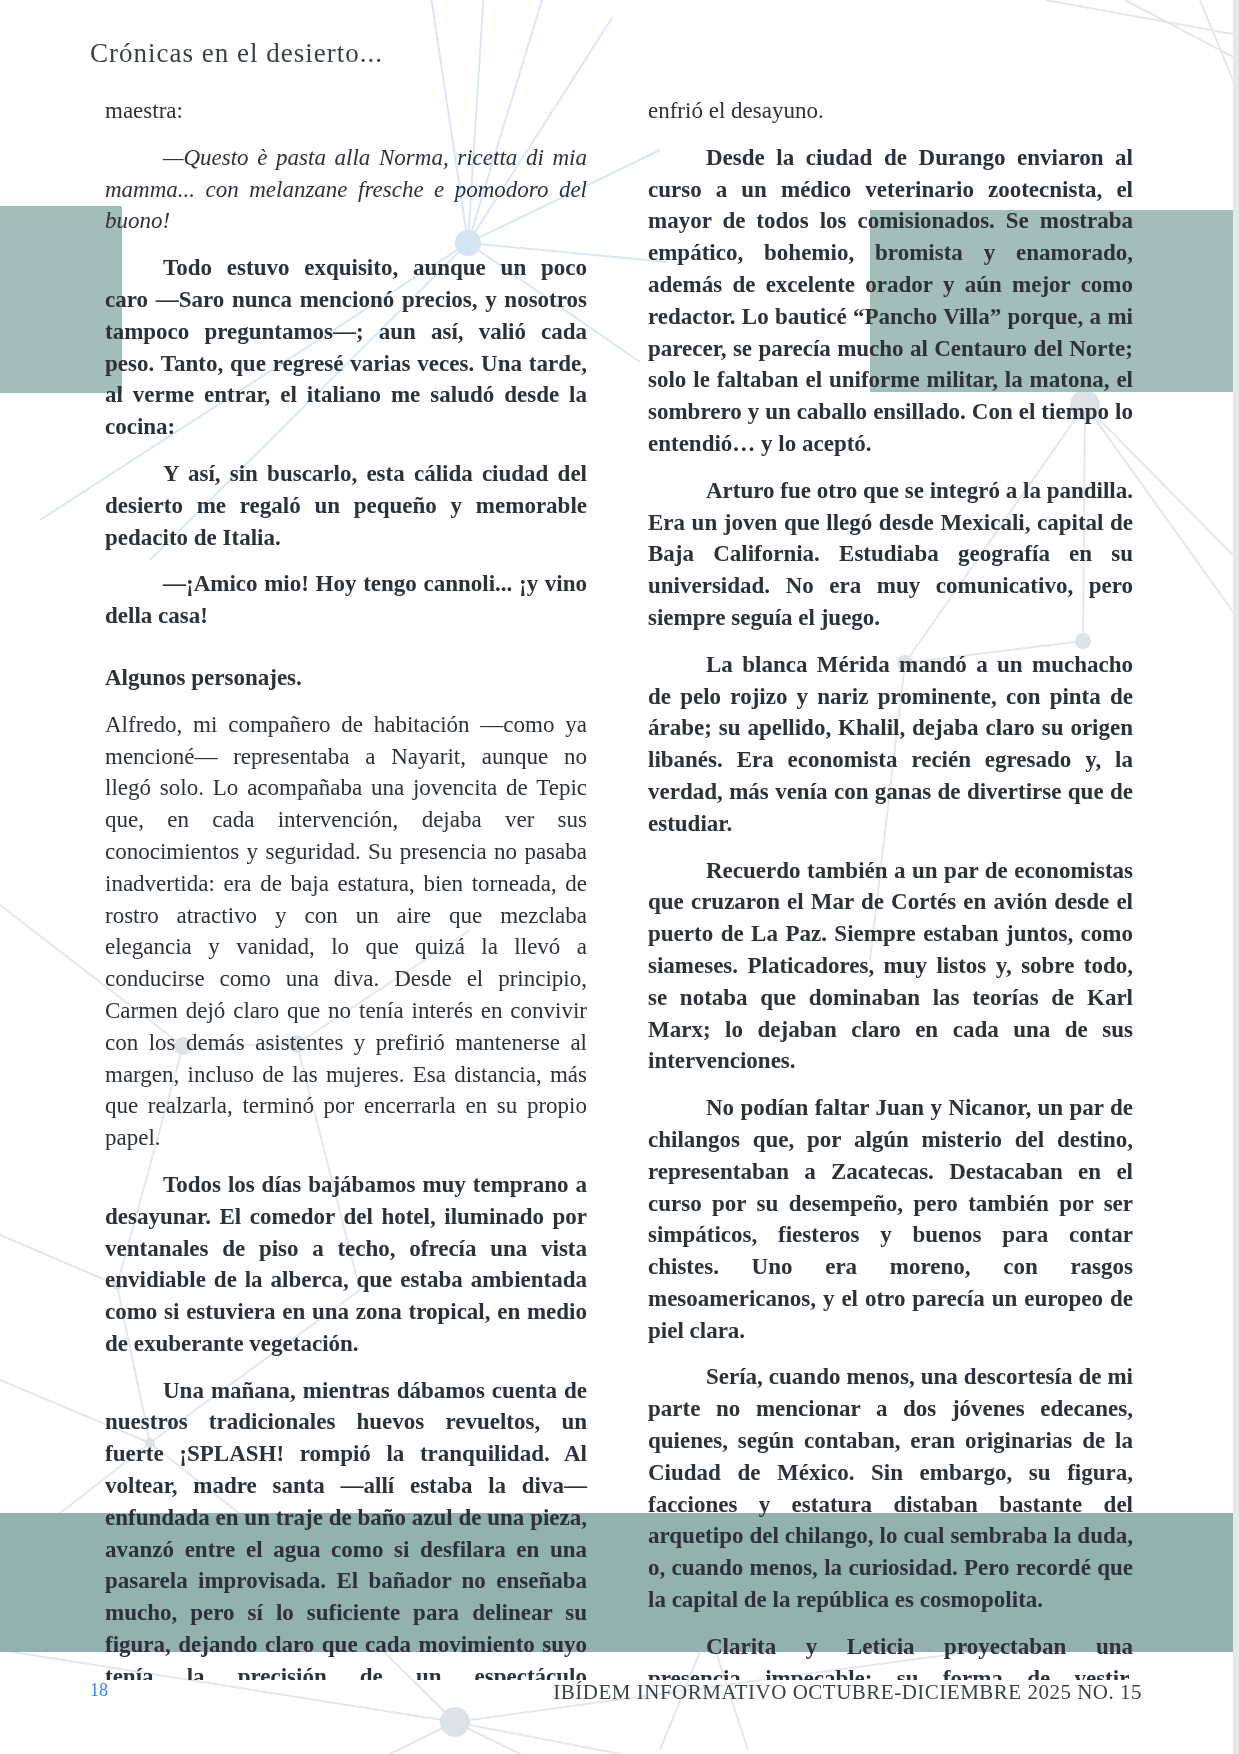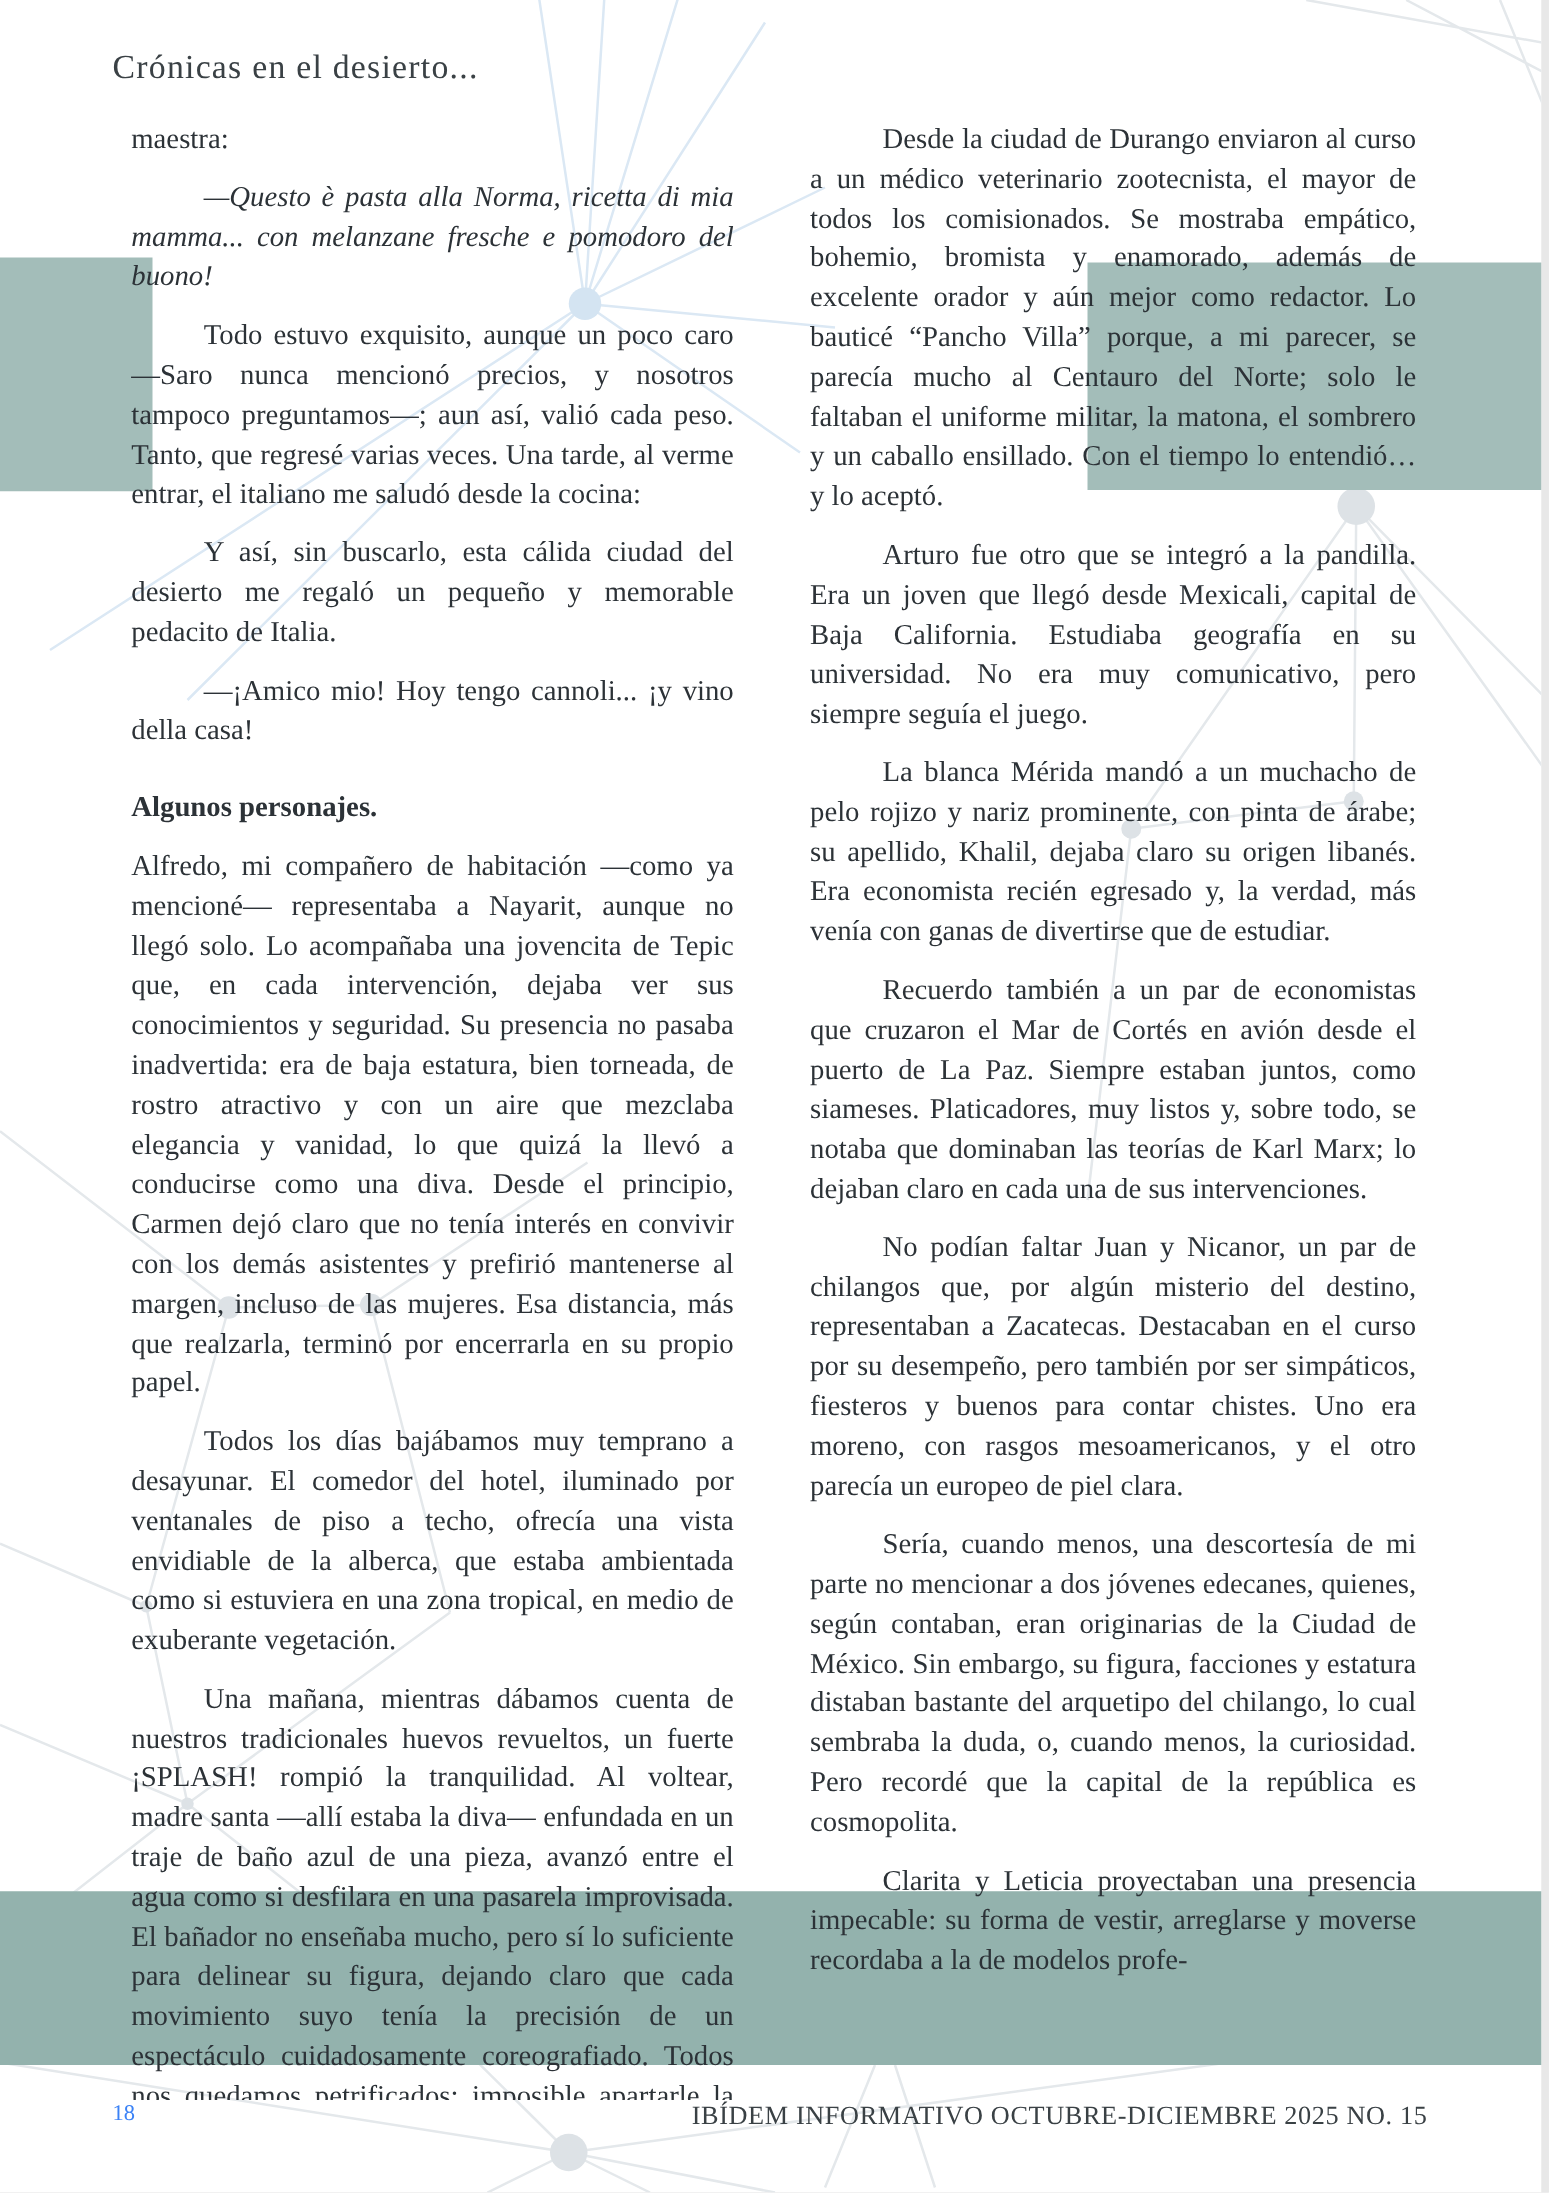--- a/index.html
+++ b/index.html
@@ -19,21 +19,21 @@
     font-size:27px; letter-spacing:1px; color:#3a4145;
   }
   .col {
     position:absolute; top:80px; height:1600px; overflow:hidden;
     text-align:justify; font-size:23px; line-height:31.8px;
     hyphens:auto; -webkit-hyphens:auto;
   }
   .col-left  { left:90px;  width:512px; }
   .col-right { left:633px; width:515px; }
   .para { margin:15px; }
-  .para.indent        { text-indent:58px; }
+  .para.indent        { text-indent:58px;font-weight:bold; }
   .para.italic-indent { text-indent:58px; font-style:italic; }
   .para.heading       { font-weight:bold; margin-top:30px; }
   .footer-page-number { position:absolute; left:90px;  top:1680px; font-size:18px; color:#3b82f6; }
   .footer-issue       { position:absolute; right:91px; top:1680px; font-size:21px; color:#3a4145; letter-spacing:0.5px;text-align:center; }
 </style>
 </head>
 <body>
 
 <div class="page">
 
@@ -84,20 +84,21 @@
         <p class="para indent">Todo estuvo exquisito, aunque un poco caro —Saro nunca mencionó precios, y nosotros tampoco preguntamos—; aun así, valió cada peso. Tanto, que regresé varias veces. Una tarde, al verme entrar, el italiano me saludó desde la cocina:</p>
         <p class="para indent">Y así, sin buscarlo, esta cálida ciudad del desierto me regaló un pequeño y memorable pedacito de Italia.</p>
         <p class="para indent">—¡Amico mio! Hoy tengo cannoli... ¡y vino della casa!</p>
         <p class="para heading">Algunos personajes.</p>
         <p class="para noindent">Alfredo, mi compañero de habitación —como ya mencioné— representaba a Nayarit, aunque no llegó solo. Lo acompañaba una jovencita de Tepic que, en cada intervención, dejaba ver sus conocimientos y seguridad. Su presencia no pasaba inadvertida: era de baja estatura, bien torneada, de rostro atractivo y con un aire que mezclaba elegancia y vanidad, lo que quizá la llevó a conducirse como una diva. Desde el principio, Carmen dejó claro que no tenía interés en convivir con los demás asistentes y prefirió mantenerse al margen, incluso de las mujeres. Esa distancia, más que realzarla, terminó por encerrarla en su propio papel.</p>
         <p class="para indent">Todos los días bajábamos muy temprano a desayunar. El comedor del hotel, iluminado por ventanales de piso a techo, ofrecía una vista envidiable de la alberca, que estaba ambientada como si estuviera en una zona tropical, en medio de exuberante vegetación.</p>
         <p class="para indent">Una mañana, mientras dábamos cuenta de nuestros tradicionales huevos revueltos, un fuerte ¡SPLASH! rompió la tranquilidad. Al voltear, madre santa —allí estaba la diva— enfundada en un traje de baño azul de una pieza, avanzó entre el agua como si desfilara en una pasarela improvisada. El bañador no enseñaba mucho, pero sí lo suficiente para delinear su figura, dejando claro que cada movimiento suyo tenía la precisión de un espectáculo cuidadosamente coreografiado. Todos nos quedamos petrificados; imposible apartarle la mirada. Se</p>
       </div>
 
     <div class="col col-right">
+        <p class="para noindent">enfrió el desayuno.</p>
         <p class="para indent">Desde la ciudad de Durango enviaron al curso a un médico veterinario zootecnista, el mayor de todos los comisionados. Se mostraba empático, bohemio, bromista y enamorado, además de excelente orador y aún mejor como redactor. Lo bauticé “Pancho Villa” porque, a mi parecer, se parecía mucho al Centauro del Norte; solo le faltaban el uniforme militar, la matona, el sombrero y un caballo ensillado. Con el tiempo lo entendió… y lo aceptó.</p>
         <p class="para indent">Arturo fue otro que se integró a la pandilla. Era un joven que llegó desde Mexicali, capital de Baja California. Estudiaba geografía en su universidad. No era muy comunicativo, pero siempre seguía el juego.</p>
         <p class="para indent">La blanca Mérida mandó a un muchacho de pelo rojizo y nariz prominente, con pinta de árabe; su apellido, Khalil, dejaba claro su origen libanés. Era economista recién egresado y, la verdad, más venía con ganas de divertirse que de estudiar.</p>
         <p class="para indent">Recuerdo también a un par de economistas que cruzaron el Mar de Cortés en avión desde el puerto de La Paz. Siempre estaban juntos, como siameses. Platicadores, muy listos y, sobre todo, se notaba que dominaban las teorías de Karl Marx; lo dejaban claro en cada una de sus intervenciones.</p>
         <p class="para indent">No podían faltar Juan y Nicanor, un par de chilangos que, por algún misterio del destino, representaban a Zacatecas. Destacaban en el curso por su desempeño, pero también por ser simpáticos, fiesteros y buenos para contar chistes. Uno era moreno, con rasgos mesoamericanos, y el otro parecía un europeo de piel clara.</p>
         <p class="para indent">Sería, cuando menos, una descortesía de mi parte no mencionar a dos jóvenes edecanes, quienes, según contaban, eran originarias de la Ciudad de México. Sin embargo, su figura, facciones y estatura distaban bastante del arquetipo del chilango, lo cual sembraba la duda, o, cuando menos, la curiosidad. Pero recordé que la capital de la república es cosmopolita.</p>
         <p class="para indent">Clarita y Leticia proyectaban una presencia impecable: su forma de vestir, arreglarse y moverse recordaba a la de modelos profe-</p>
       </div>
 
     <div class="footer-page-number">18</div>

